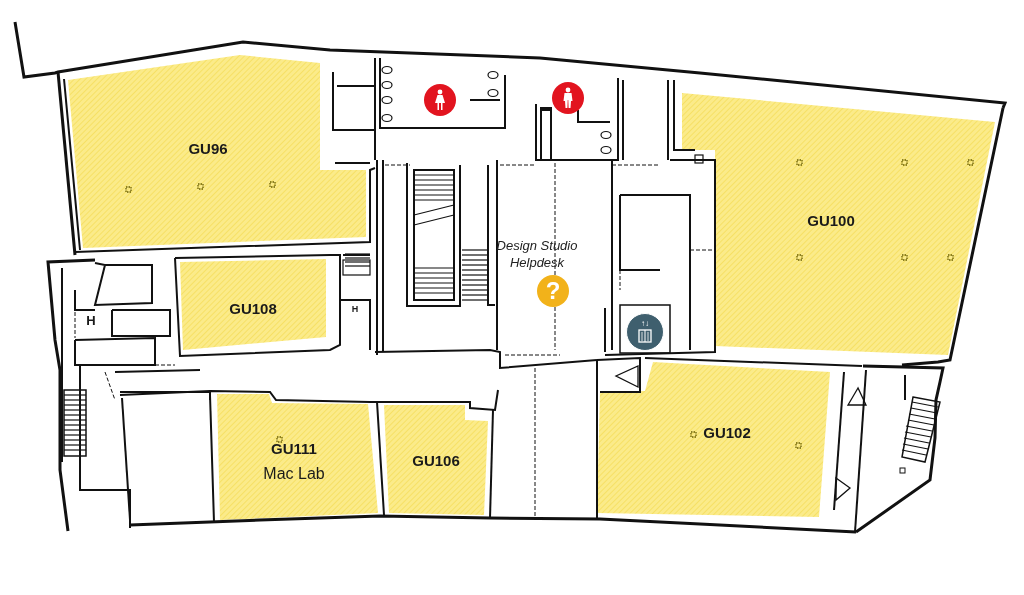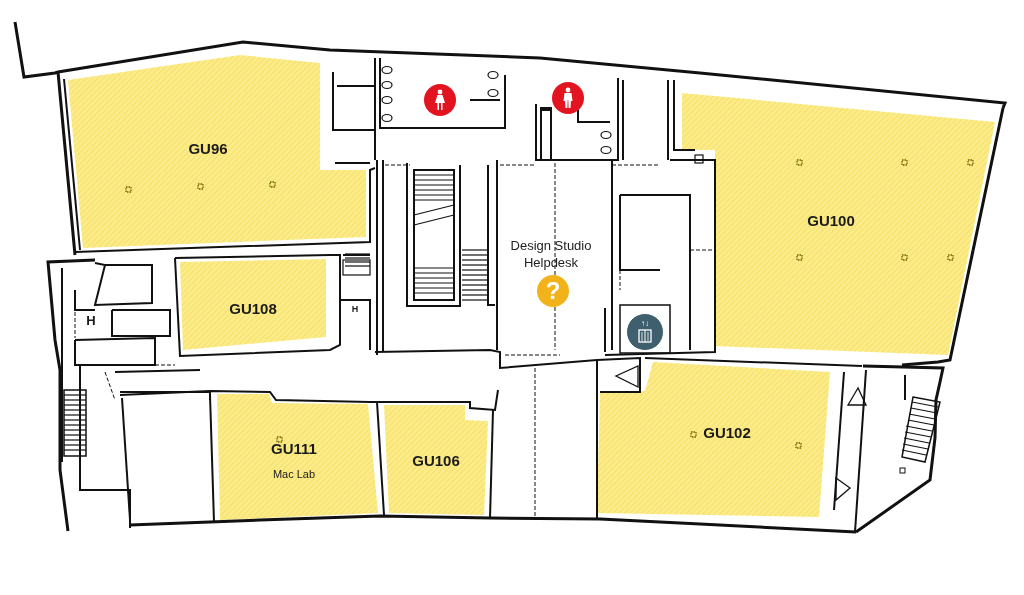--- a/index.html
+++ b/index.html
@@ -6,21 +6,21 @@
   body { width:1024px; height:595px; overflow:hidden; position:relative; font-family:"Liberation Sans", sans-serif; }
   #plan { position:absolute; left:0; top:0; width:1024px; height:595px; }
   .wall { fill:none; stroke:#111; stroke-width:3; stroke-linejoin:miter; }
   .wall-thin { fill:none; stroke:#111; stroke-width:2; }
   .wall-fine { fill:none; stroke:#111; stroke-width:1.2; }
   .door { fill:none; stroke:#111; stroke-width:1; stroke-dasharray:4 2; }
   .room { fill:url(#hatch); stroke:none; }
   .col { fill:none; stroke:#6b6000; stroke-width:1.3; stroke-dasharray:1.5 1; }
   .stair { stroke:#111; stroke-width:1.2; }
   .label { position:absolute; color:#1a1a1a; font-size:15px; transform:translate(-50%,-50%); white-space:nowrap;font-weight:bold; }
-  .sublabel { position:absolute; color:#1a1a1a; font-size:11px; transform:translate(-50%,-50%); white-space:nowrap; }
+  .sublabel { position:absolute; color:#1a1a1a; font-size:16px; transform:translate(-50%,-50%); white-space:nowrap; }
   .poi-label { position:absolute; color:#222; font-size:13px; text-align:center; transform:translate(-50%,0); line-height:17px; white-space:nowrap; }
   .icon { position:absolute; border-radius:50%; display:flex; align-items:center; justify-content:center; }
   .icon svg { display:block; }
 </style>
 </head>
 <body>
 
 <svg id="plan" viewBox="0 0 1024 595" xmlns="http://www.w3.org/2000/svg">
   <defs>
     <pattern id="hatch" patternUnits="userSpaceOnUse" width="4" height="4" patternTransform="rotate(45)">
@@ -228,21 +228,21 @@
 <div class="label" style="left:831px; top:220px;text-align:center;">GU100</div>
 <div class="label" style="left:253px; top:308px;">GU108</div>
 <div class="label" style="left:294px; top:448px;">GU111</div>
 <div class="sublabel" style="left:294px; top:474px;">Mac Lab</div>
 <div class="label" style="left:436px; top:460px;">GU106</div>
 <div class="label" style="left:727px; top:432px;">GU102</div>
 
 <div class="sublabel" style="left:91px; top:320px; font-size:13px; font-weight:bold;">H</div>
 <div class="sublabel" style="left:355px; top:309px; font-size:9px; font-weight:bold;">H</div>
 
-<div class="poi-label" style="left:551px; top:237px;">
+<div class="poi-label" style="left:537px; top:237px;font-style:italic;">
   <div>Design Studio</div>
   <div>Helpdesk</div>
 </div>
 <div class="icon" style="left:537px; top:275px; width:32px; height:32px; background:#f2b21a; color:#fff; font-size:24px; font-weight:bold;">
   <span>?</span>
 </div>
 
 <div class="icon" style="left:424px; top:84px; width:32px; height:32px; background:#e2141f;">
   <svg width="18" height="22" viewBox="0 0 18 22">
     <circle cx="9" cy="3" r="2.4" fill="#fff"></circle>

